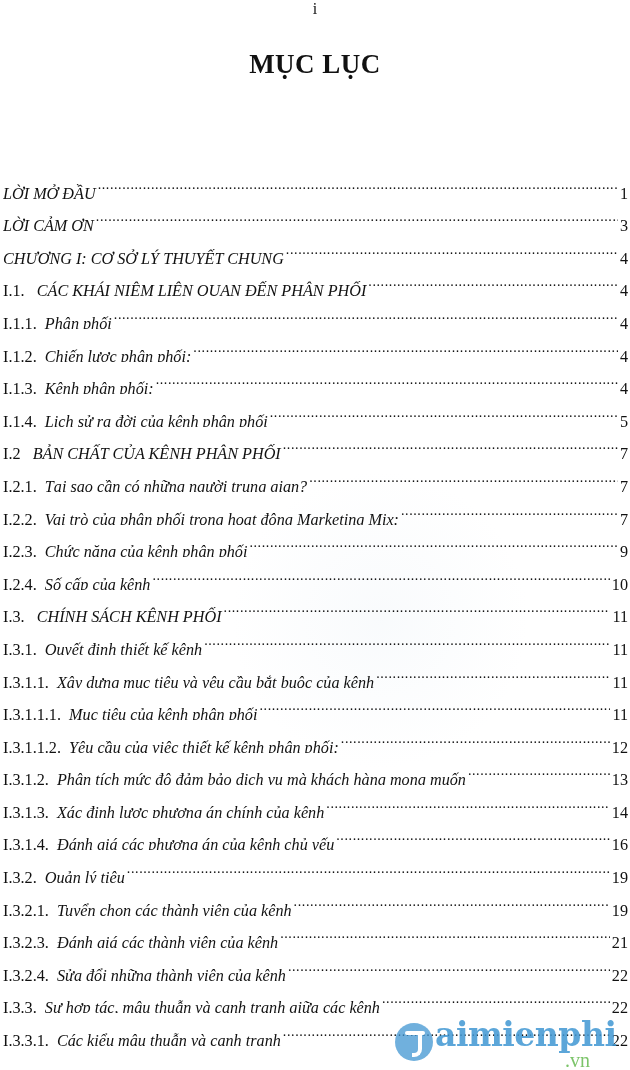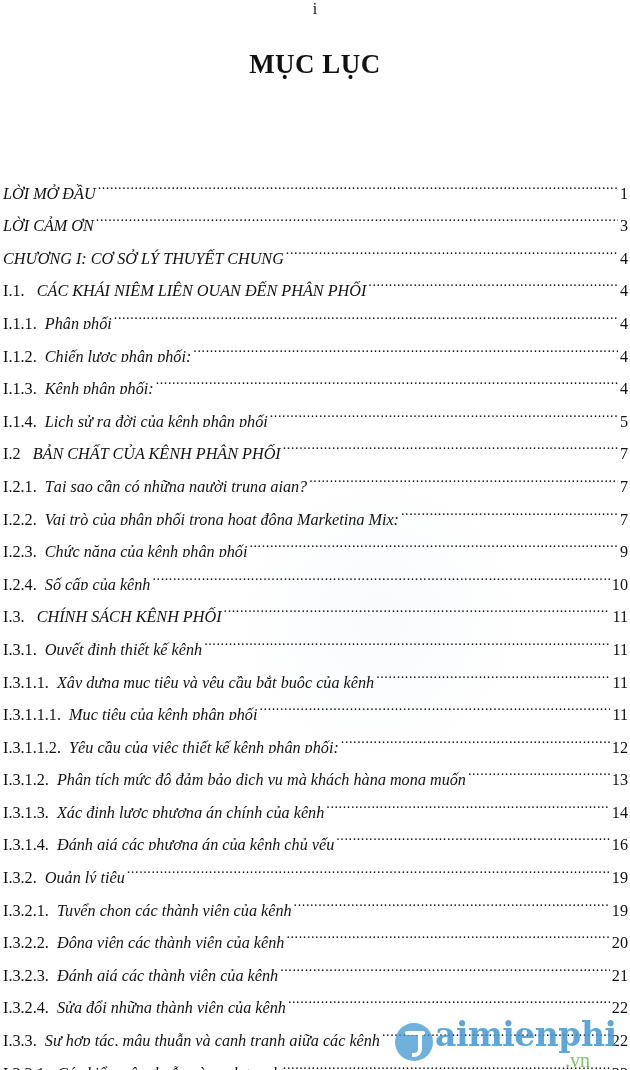--- a/index.html
+++ b/index.html
@@ -238,27 +238,20 @@
       <span class="toc-page">19</span>
     </li>
     <li class="toc-entry">
       <span class="toc-num">I.3.2.1.</span>
       <span>&nbsp;&nbsp;</span>
       <span class="toc-label">Tuyển chọn các thành viên của kênh</span>
       <span class="toc-leader"></span>
       <span class="toc-page">19</span>
     </li>
     <li class="toc-entry">
-      <span class="toc-num">I.3.2.2.</span>
-      <span>&nbsp;&nbsp;</span>
-      <span class="toc-label">Động viên các thành viên của kênh</span>
-      <span class="toc-leader"></span>
-      <span class="toc-page">20</span>
-    </li>
-    <li class="toc-entry">
       <span class="toc-num">I.3.2.3.</span>
       <span>&nbsp;&nbsp;</span>
       <span class="toc-label">Đánh giá các thành viên của kênh</span>
       <span class="toc-leader"></span>
       <span class="toc-page">21</span>
     </li>
     <li class="toc-entry">
       <span class="toc-num">I.3.2.4.</span>
       <span>&nbsp;&nbsp;</span>
       <span class="toc-label">Sửa đổi những thành viên của kênh</span>

